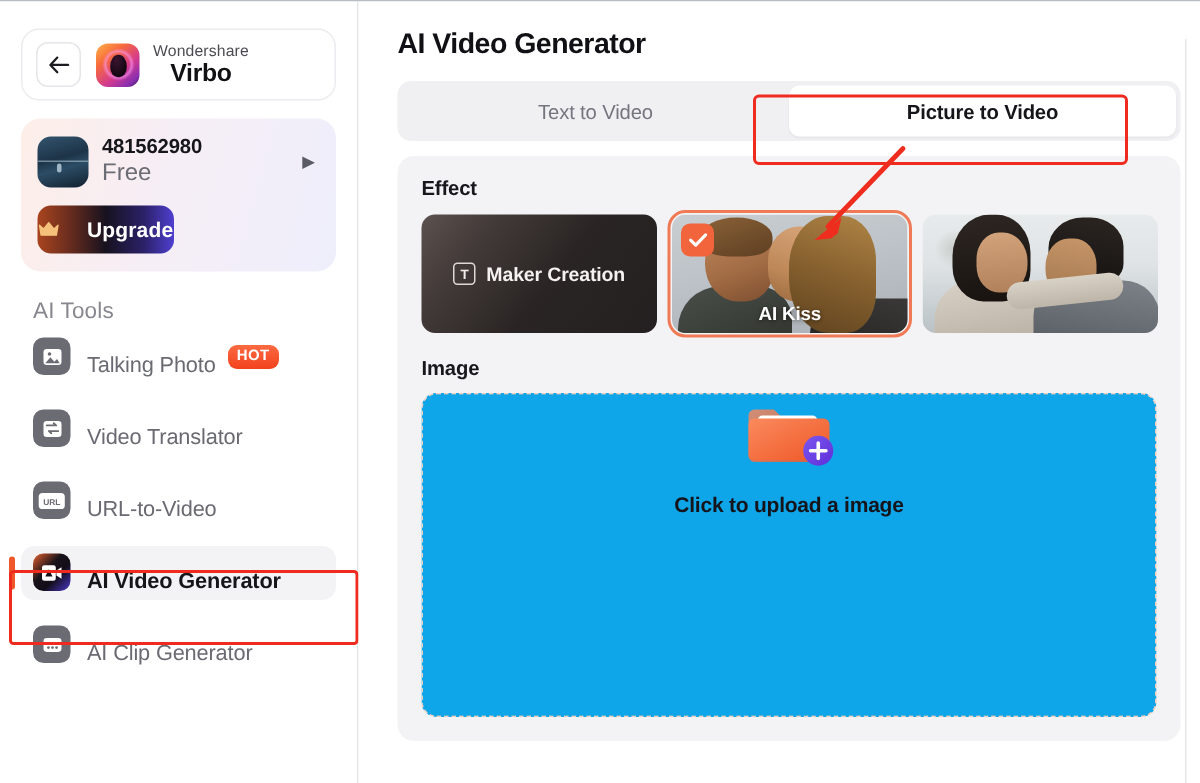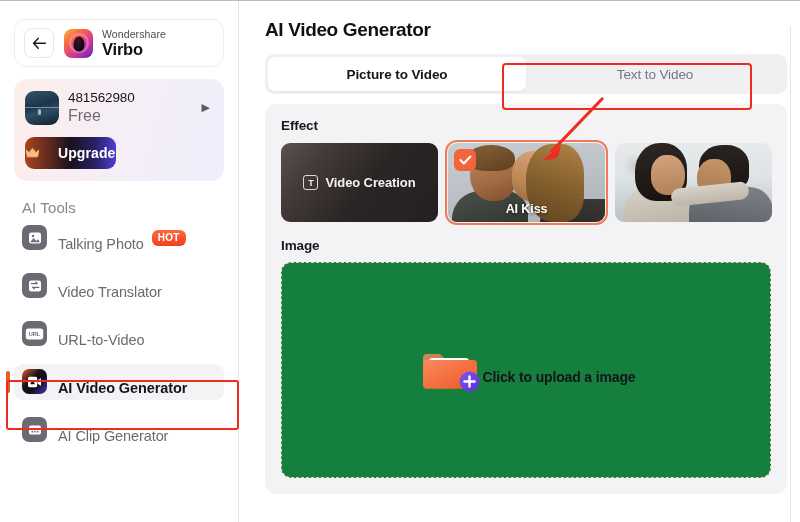--- a/index.html
+++ b/index.html
@@ -29,20 +29,21 @@
 
   .brand-card {
     margin: 18px 14px 0 14px;
     height: 48px;
     border: 1px solid #ececf0;
     border-radius: 12px;
     display: flex;
     align-items: center;
     padding: 0 9px;
     background: #fff;
+    text-align: center;
   }
   .back-btn {
     width: 30px; height: 30px;
     border: 1px solid #e6e6ea;
     border-radius: 8px;
     background: #fff;
     display: flex; align-items: center; justify-content: center;
     flex: 0 0 30px;
     cursor: pointer;
   }
@@ -85,21 +86,21 @@
     flex: 0 0 34px;
     background: linear-gradient(165deg,#33546e 0%,#1d3448 42%,#2c4d66 60%,#12202e 100%);
     position: relative; overflow: hidden;
   }
   .avatar::after {
     content:""; position:absolute; left:0; right:0; top:46%;
     height:1.5px; background: rgba(200,220,235,.5);
   }
   .avatar .dot { position:absolute; left:13px; top:18px; width:3px;height:6px;background:#9fb6c6;border-radius:2px;}
   .acct-txt { margin-left: 9px; flex: 1 1 auto; line-height: 1.18; }
-  .acct-id { font-size: 13.5px; font-weight: 400; color: #17171b; letter-spacing: -.1px; }
+  .acct-id { font-size: 13.5px; font-weight: 700; color: #17171b; letter-spacing: -.1px; }
   .acct-plan { font-size: 16px; color: #6c6c75; margin-top: 1px; }
   .acct-arrow { color: #5b5b63; font-size: 11px; padding-right: 3px; cursor:pointer; }
 
   .upgrade-btn {
     margin-top: 11px;
     height: 32px;
     border-radius: 9px;
     background: linear-gradient(90deg,#a8441f 0%,#6e2e1e 22%,#17121f 50%,#2b2168 78%,#4f3fd0 100%);
     display:flex; align-items:center; justify-content:center;
     gap: 18px; cursor:pointer; border: none;
@@ -325,25 +326,25 @@
     position:absolute; left:6px; top:6px;
     width: 22px; height: 22px;
     background: #f2653c; border-radius: 6px;
     display:flex;align-items:center;justify-content:center;
   }
 
   .img-sec-title { margin-top: 16px; }
   .dropzone {
     margin-top: 9px;
     height: 216px;
-    background: #15803d;
+    background: #0ea5e9;
     border: 1.4px dashed #f0cdbc;
     border-radius: 10px;
-    display:flex; flex-direction:row;
-    align-items:center; justify-content:center;
+    display:flex; flex-direction:column;
+    align-items:center; 
     cursor:pointer;
   }
   .up-icon { width: 66px; height: 52px; position: relative; }
   .up-caption {
     margin-top: 13px;
     font-size: 14px; font-weight: 700; color:#14141a; letter-spacing:-.15px;
   }
 
   .vline {
     position:absolute; right: 9px; top: 25px; bottom: 0;
@@ -459,33 +460,33 @@
     </nav>
 
     <div class="ann-nav"></div>
   </aside>
 
   <section class="main">
 
     <h1 class="page-title">AI Video Generator</h1>
 
     <div class="tabs">
+      <div class="tab">Text to Video</div>
       <div class="tab active">Picture to Video</div>
-      <div class="tab">Text to Video</div>
     </div>
 
     <div class="panel">
 
       <div class="sec-title">Effect</div>
 
       <div class="effects">
 
         <div class="effect-card card-self">
           <span class="tbox">T</span>
-          <span class="t">Video Creation</span>
+          <span class="t">Maker Creation</span>
         </div>
 
         <div class="effect-card selected">
           <div class="photo-kiss">
             <div class="m-body"></div>
               <div class="f-body"></div>
             <div class="m-head"></div>
               <div class="m-hair"></div>
             <div class="f-head"></div>
               <div class="f-hair"></div>

